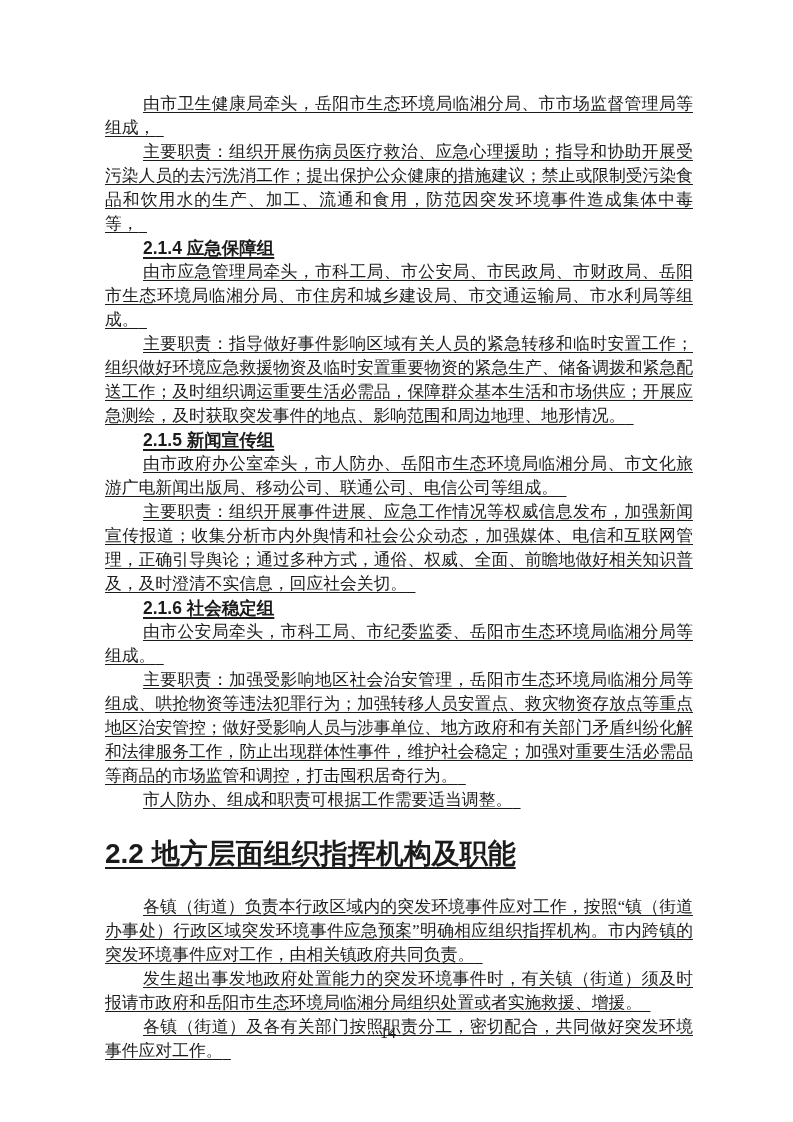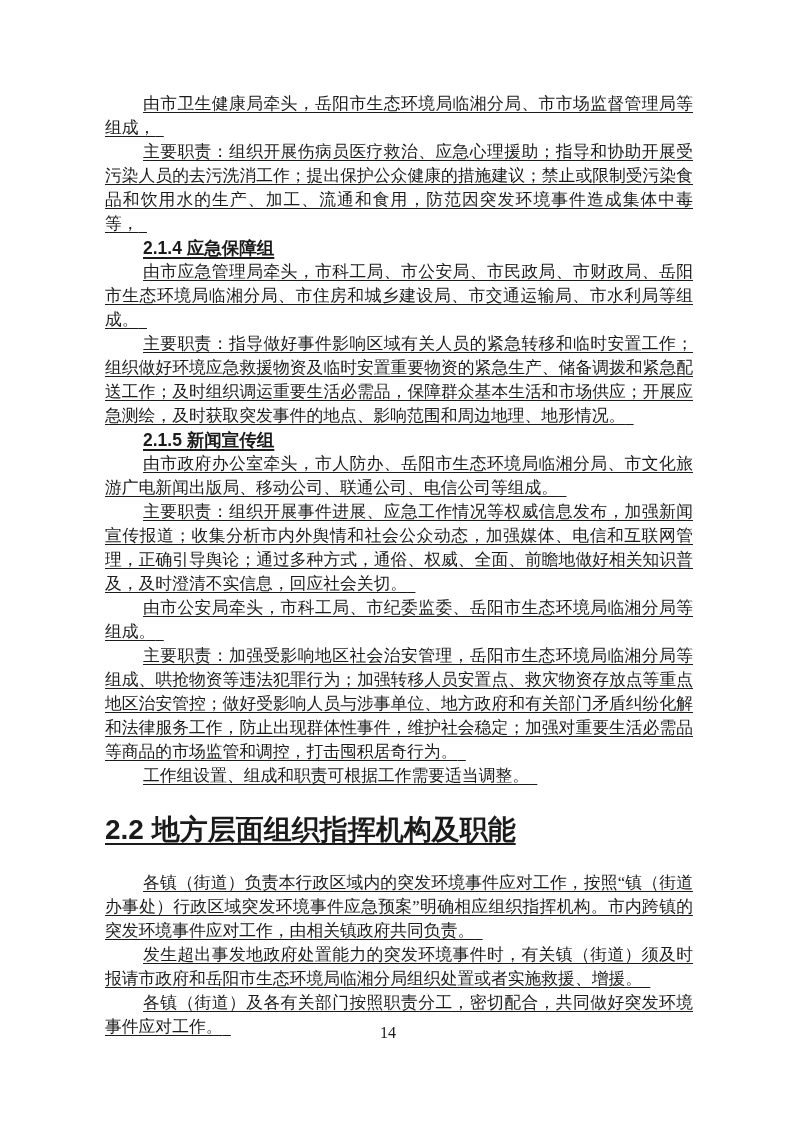--- a/index.html
+++ b/index.html
@@ -79,23 +79,24 @@
     <p class="body-par">主要职责：组织开展伤病员医疗救治、应急心理援助；指导和协助开展受污染人员的去污洗消工作；提出保护公众健康的措施建议；禁止或限制受污染食品和饮用水的生产、加工、流通和食用，防范因突发环境事件造成集体中毒等，</p>
 
     <h3 class="sub-heading">2.1.4 应急保障组</h3>
     <p class="body-par">由市应急管理局牵头，市科工局、市公安局、市民政局、市财政局、岳阳市生态环境局临湘分局、市住房和城乡建设局、市交通运输局、市水利局等组成。</p>
     <p class="body-par">主要职责：指导做好事件影响区域有关人员的紧急转移和临时安置工作；组织做好环境应急救援物资及临时安置重要物资的紧急生产、储备调拨和紧急配送工作；及时组织调运重要生活必需品，保障群众基本生活和市场供应；开展应急测绘，及时获取突发事件的地点、影响范围和周边地理、地形情况。</p>
 
     <h3 class="sub-heading">2.1.5 新闻宣传组</h3>
     <p class="body-par">由市政府办公室牵头，市人防办、岳阳市生态环境局临湘分局、市文化旅游广电新闻出版局、移动公司、联通公司、电信公司等组成。</p>
     <p class="body-par">主要职责：组织开展事件进展、应急工作情况等权威信息发布，加强新闻宣传报道；收集分析市内外舆情和社会公众动态，加强媒体、电信和互联网管理，正确引导舆论；通过多种方式，通俗、权威、全面、前瞻地做好相关知识普及，及时澄清不实信息，回应社会关切。</p>
 
+    <h3 class="sub-heading">2.1.6 社会稳定组</h3>
     <p class="body-par">由市公安局牵头，市科工局、市纪委监委、岳阳市生态环境局临湘分局等组成。</p>
     <p class="body-par">主要职责：加强受影响地区社会治安管理，岳阳市生态环境局临湘分局等组成、哄抢物资等违法犯罪行为；加强转移人员安置点、救灾物资存放点等重点地区治安管控；做好受影响人员与涉事单位、地方政府和有关部门矛盾纠纷化解和法律服务工作，防止出现群体性事件，维护社会稳定；加强对重要生活必需品等商品的市场监管和调控，打击囤积居奇行为。</p>
-    <p class="body-par">工作组设置、组成和职责可根据工作需要适当调整。</p>
+    <p class="body-par">市人防办、组成和职责可根据工作需要适当调整。</p>
 
     <h2 class="chapter-heading">2.2 地方层面组织指挥机构及职能</h2>
     <p class="body-par">各镇（街道）负责本行政区域内的突发环境事件应对工作，按照“镇（街道办事处）行政区域突发环境事件应急预案”明确相应组织指挥机构。市内跨镇的突发环境事件应对工作，由相关镇政府共同负责。</p>
     <p class="body-par">发生超出事发地政府处置能力的突发环境事件时，有关镇（街道）须及时报请市政府和岳阳市生态环境局临湘分局组织处置或者实施救援、增援。</p>
     <p class="body-par">各镇（街道）及各有关部门按照职责分工，密切配合，共同做好突发环境事件应对工作。</p>
 
   </div>
 
   <div class="page-number">14</div>
 </div>

